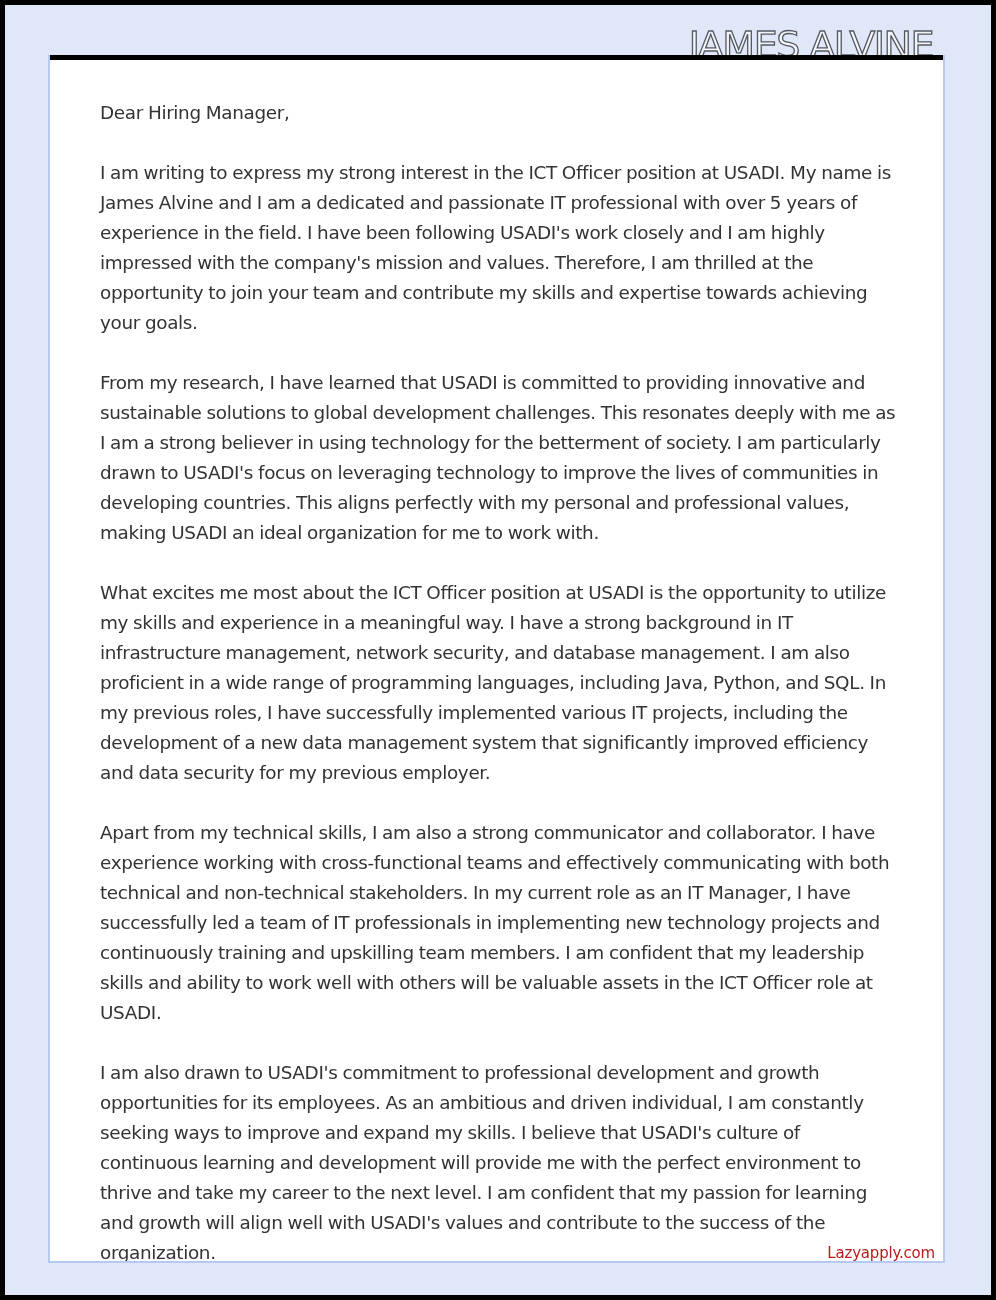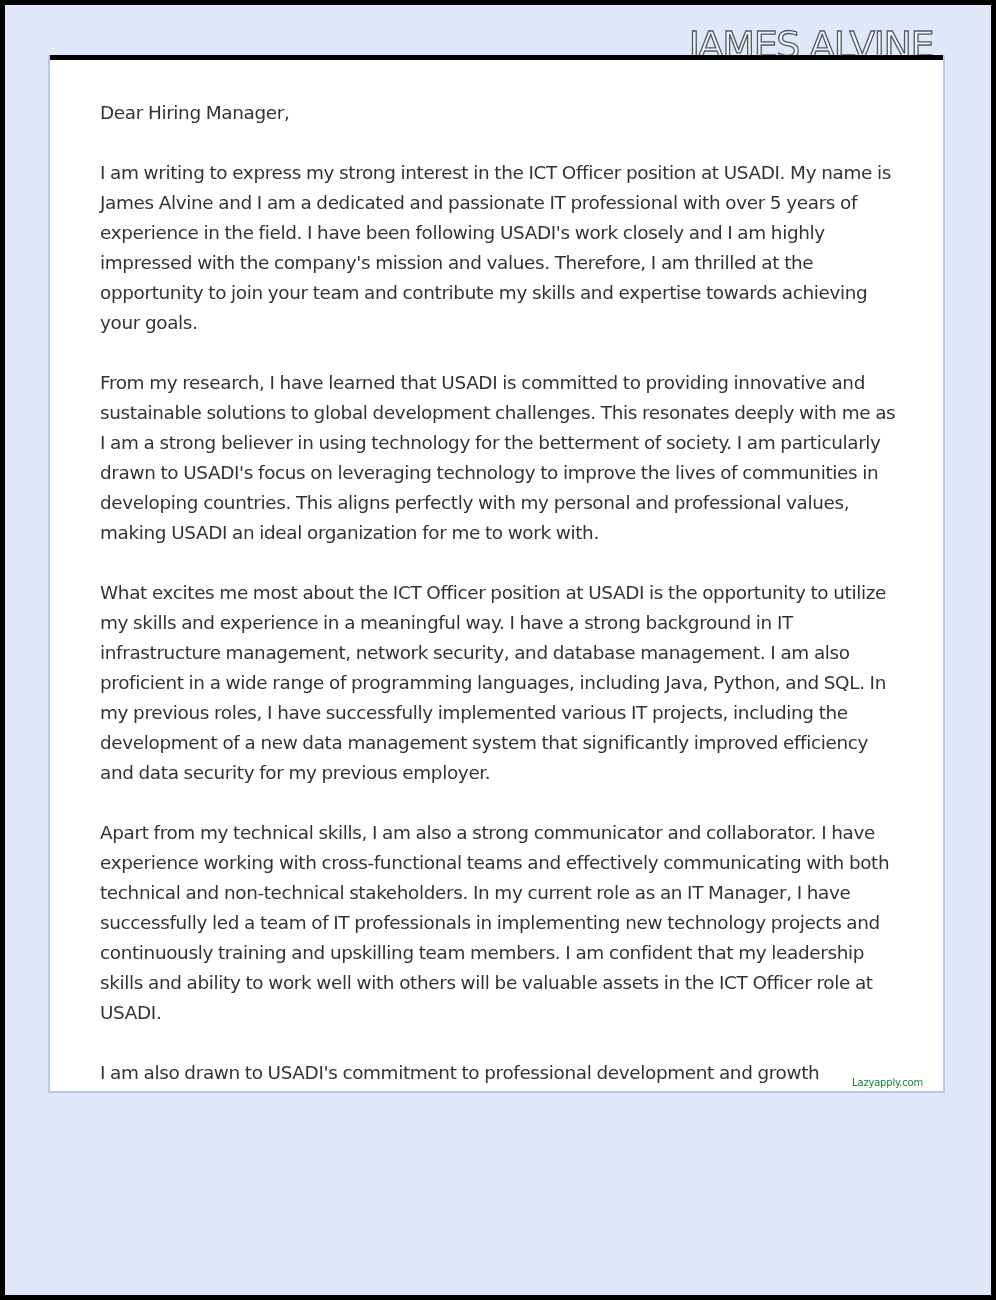--- a/index.html
+++ b/index.html
@@ -35,21 +35,21 @@
       line-height: 40px;
       color: #f2f5fb;
       -webkit-text-stroke: 1.3px #555a60;
       white-space: nowrap;
     }
     .card {
       position: absolute;
       left: 43px;
       top: 50px;
       width: 897px;
-      height: 1038px;
+      height: 1208px;
       background: #ffffff;
       border-left: 2px solid #b6c9f0;
       border-right: 2px solid #b6c9f0;
       border-bottom: 2px solid #b6c9f0;
       box-sizing: border-box;
       overflow: hidden;
     }
     .card-topbar {
       position: absolute;
       left: -2px;
@@ -67,24 +67,24 @@
       line-height: 30px;
       color: #333333;
       letter-spacing: -0.35px;
       word-spacing: -0.5px;
     }
     .letter p {
       margin: 0 0 30px 0;
     }
     .footer-brand {
       position: absolute;
-      right: 20px;
+      right: 8px;
       bottom: 0;
-      font-size: 10px;
-      color: #15803d;
+      font-size: 15px;
+      color: #b91c1c;
       line-height: 16px;
       letter-spacing: -0.2px;
       background: transparent;
     }
   </style>
 </head>
 <body>
 
 <div class="page">
   <h1 class="title">JAMES ALVINE</h1>

